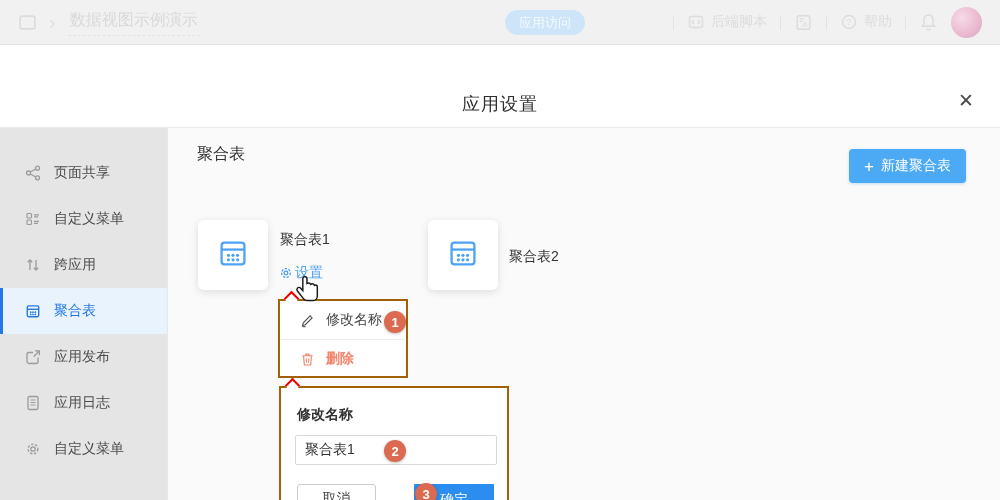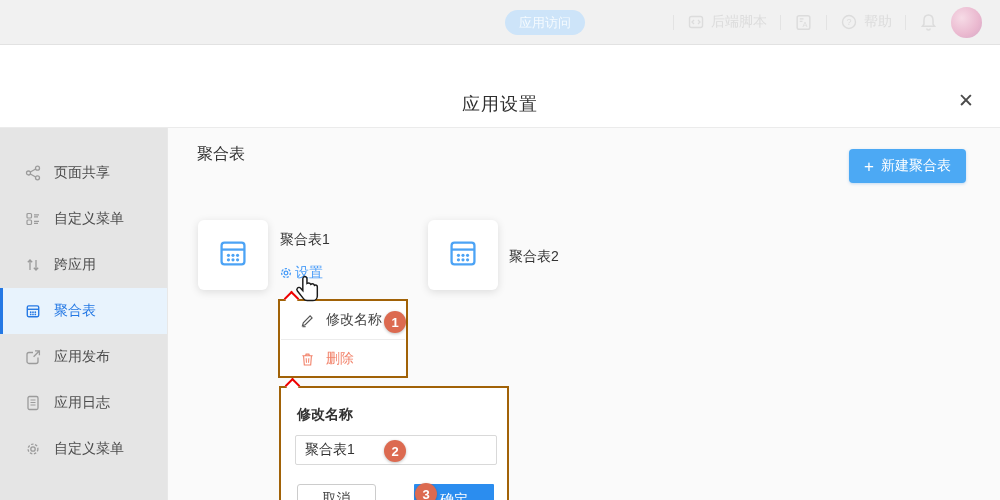--- a/index.html
+++ b/index.html
@@ -67,21 +67,21 @@
 
   
   .red-box { position:absolute; background:#fff; border:2px solid #a16207; }
   .notch { position:absolute; top:-8px; left:6px; width:11px; height:11px; background:#fff;
            border-left:2px solid #ef0000; border-top:2px solid #ef0000; transform:rotate(45deg); }
 
   .ctx-menu { left:110px; top:171px; width:130px; height:79px; z-index:5; }
   .ctx-row { height:38px; display:flex; align-items:center; gap:11px; padding-left:20px;
              font-size:14px; color:#444; cursor:pointer; position:relative; }
   .ctx-divider { height:1px; background:#ececec; margin:0 1px; }
-  .ctx-row.delete { color:#f2836b; }
+  .ctx-row.delete { color:#f2836b;font-weight:bold; }
   .ctx-row .ri { display:inline-flex; }
   .ctx-row.rename .ri { color:#555; }
 
   .badge { position:absolute; width:22px; height:22px; border-radius:50%; background:#dc6a50;
            color:#fff; font-size:13px; font-weight:bold; display:flex; align-items:center;
            justify-content:center; box-shadow:0 1px 3px rgba(0,0,0,.25); z-index:8; }
   .badge-1 { left:104px; top:10px; }
   .badge-2 { left:103px; top:52px; }
   .badge-3 { left:134px; top:95px; }
 
@@ -92,20 +92,29 @@
                   color:#333; background:#fff; font-family:"Liberation Sans","DejaVu Sans",sans-serif; }
   .btn-cancel { position:absolute; left:16px; top:96px; width:79px; height:30px; background:#fff;
                 border:1px solid #ccc; border-radius:3px; font-size:14px; color:#444; cursor:pointer; }
   .btn-confirm { position:absolute; left:133px; top:96px; width:80px; height:31px; background:#2b8def;
                  border:none; border-radius:1px; font-size:14px; color:#fff; cursor:pointer; }
 </style>
 </head>
 <body>
 
 <div class="topbar">
+  <div class="crumb-wrap">
+    <span class="tb-icon">
+      <svg width="19" height="19" viewBox="0 0 18 18">
+          <rect x="2" y="3" width="14" height="12" rx="2" fill="none" stroke="currentColor" stroke-width="1.6"></rect>
+        </svg>
+    </span>
+    <span class="chev">›</span>
+    <span class="crumb">数据视图示例演示</span>
+  </div>
 
   <button class="pill">应用访问</button>
 
   <div class="tb-right">
     <span class="vdiv"></span>
     <span class="tb-group">
       <span class="tb-icon">
         <svg width="18" height="18" viewBox="0 0 18 18">
             <rect x="2.5" y="3.5" width="13" height="11" rx="2" fill="none" stroke="currentColor" stroke-width="1.4"></rect>
             <path d="M7 7 L5 9 L7 11 M11 7 L13 9 L11 11" fill="none" stroke="currentColor" stroke-width="1.3"></path>

